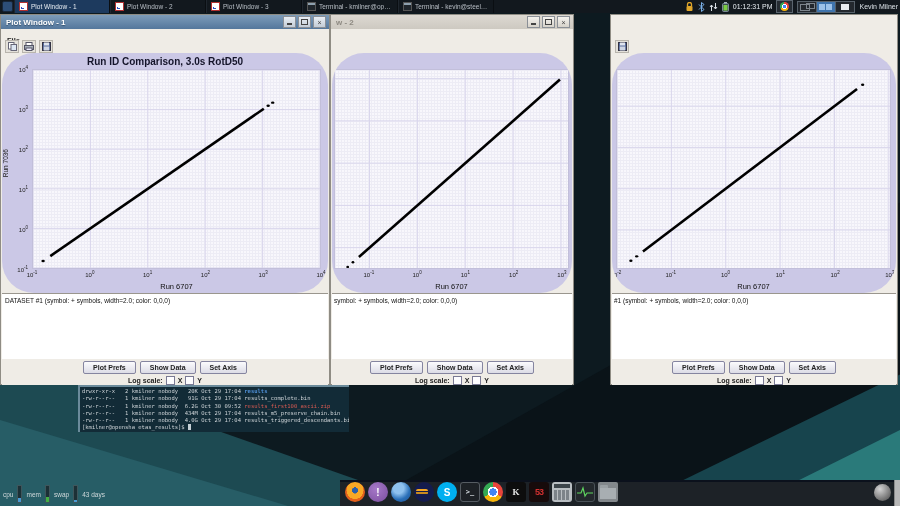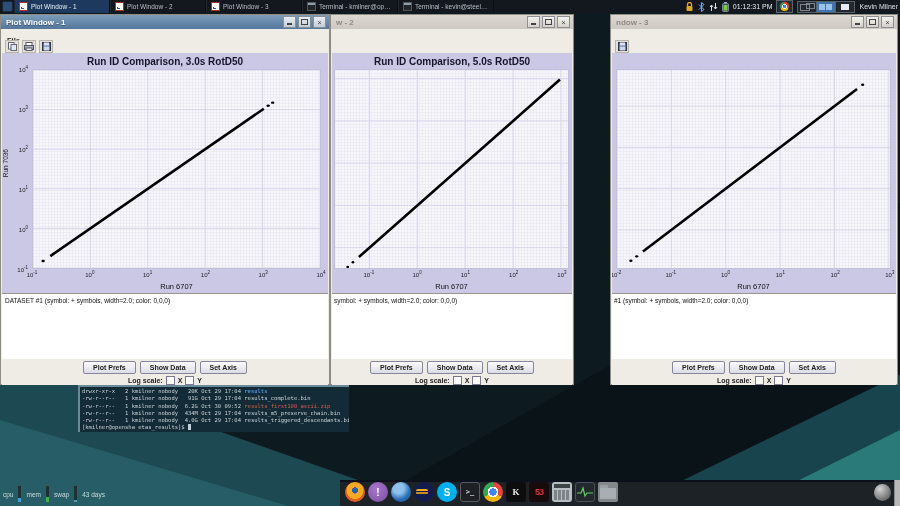--- a/index.html
+++ b/index.html
@@ -65,21 +65,21 @@
   .menubar{position:absolute;left:0;top:14px;right:0;height:11px;background:#efece6;
            border-bottom:1px solid #dcd8d0;}
   .menubar .m{font-size:7.5px;font-weight:bold;color:#222;padding:1px 0 0 6px;display:inline-block;}
   .toolbar{position:absolute;left:0;top:25px;right:0;height:13px;background:#efece6;display:flex;
            align-items:center;gap:3px;padding-left:4px;}
   .topstrip{position:absolute;left:0;top:14px;right:0;height:24px;background:#efece6;display:flex;
             align-items:flex-end;padding:0 0 1px 4px;}
   .tool{width:12px;height:11px;border:1px solid #b8b4ac;background:#e4e1da;display:flex;
         align-items:center;justify-content:center;}
   
-  .chart{position:absolute;left:1px;right:1px;top:38px;height:240px;background:#cbc8e6;overflow:hidden;}
+  .chart{position:absolute;left:1px;right:1px;top:38px;height:240px;background:#cbc8e6;overflow:hidden;border-radius:32px;}
   .chart .ctitle{position:absolute;top:3px;left:0;right:0;text-align:center;font-size:10px;
                  font-weight:bold;color:#14142a;}
   .plot{position:absolute;top:16px;bottom:24px;background:#f8f7fc;border:1px solid #c2bfda;
         background-image:
           repeating-linear-gradient(to right,#edecf5 0,#edecf5 1px,transparent 1px,transparent 3px),
           repeating-linear-gradient(to bottom,#edecf5 0,#edecf5 1px,transparent 1px,transparent 3px);}
   .plot svg{position:absolute;inset:0;width:100%;height:100%;}
   .xticks{position:absolute;bottom:13px;height:10px;}
   .xticks .tick{position:absolute;transform:translateX(-50%);font-size:6px;color:#222;white-space:nowrap;}
   .tick sup{font-size:4.5px;}
@@ -338,21 +338,20 @@
             <span class="mini"></span>
           </span>
         <span class="wbtn">
             <span class="maxi"></span>
           </span>
         <span class="wbtn">×</span>
       </span>
     </div>
     <div class="topstrip"></div>
     <div class="chart">
-      <div class="ctitle">Run ID Comparison, 5.0s RotD50</div>
       <div class="plot" style="left:2px;right:3px;">
         <svg viewBox="0 0 100 100" preserveAspectRatio="none">
             <g>
               <line x1="14.817976482383772" x2="14.817976482383772" y1="0" y2="100" stroke="#d9d6ec" vector-effect="non-scaling-stroke"></line>
               <line x1="35.36293379788593" x2="35.36293379788593" y1="0" y2="100" stroke="#d9d6ec" vector-effect="non-scaling-stroke"></line>
               <line x1="55.9078911133881" x2="55.9078911133881" y1="0" y2="100" stroke="#d9d6ec" vector-effect="non-scaling-stroke"></line>
               <line x1="76.45284842889025" x2="76.45284842889025" y1="0" y2="100" stroke="#d9d6ec" vector-effect="non-scaling-stroke"></line>
               <line x1="96.99780574439242" x2="96.99780574439242" y1="0" y2="100" stroke="#d9d6ec" vector-effect="non-scaling-stroke"></line>
               <line y1="89.72414548456905" y2="89.72414548456905" x1="0" x2="100" stroke="#d9d6ec" vector-effect="non-scaling-stroke"></line>
               <line y1="68.38218905736774" y2="68.38218905736774" x1="0" x2="100" stroke="#d9d6ec" vector-effect="non-scaling-stroke"></line>
@@ -387,32 +386,20 @@
         <span class="ll">Log scale:</span>
         <span class="cb"></span>
         <span class="ll">X</span>
         <span class="cb"></span>
         <span class="ll">Y</span>
       </div>
     </div>
   </div>
 
   <div class="pwin" style="left:610px;width:288px;z-index:21;">
-    <div class="titlebar inactive">
-      <span class="t">ndow - 3</span>
-      <span class="wbtns">
-        <span class="wbtn">
-            <span class="mini"></span>
-          </span>
-        <span class="wbtn">
-            <span class="maxi"></span>
-          </span>
-        <span class="wbtn">×</span>
-      </span>
-    </div>
     <div class="topstrip">
       <span class="tool">
         <svg width="9" height="9">
             <rect x="0.5" y="0.5" width="8" height="8" fill="#5a6e9e" stroke="#334"></rect>
             <rect x="2" y="0.5" width="5" height="3" fill="#dfe4ee"></rect>
             <rect x="1.8" y="4.5" width="5.4" height="4" fill="#cfd6e4"></rect>
           </svg>
       </span>
     </div>
     <div class="chart">

